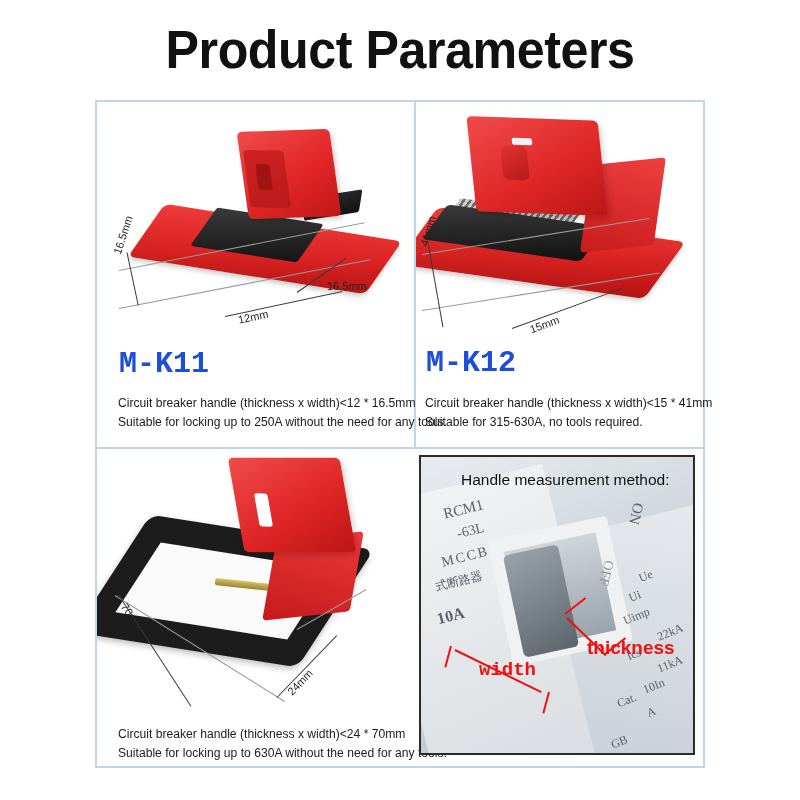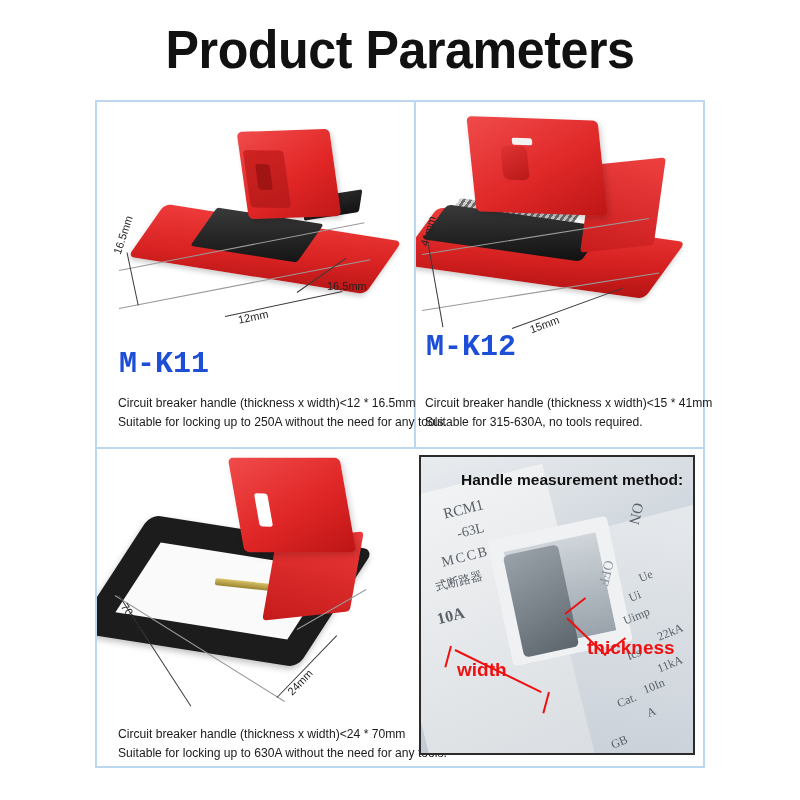--- a/index.html
+++ b/index.html
@@ -51,21 +51,21 @@
   
   .model{
     position:absolute;
     color:#1d4ed8;
     font-weight:bold;
     font-family:Liberation Mono, monospace;
     letter-spacing:0px;
     white-space:nowrap;
   }
   .model-k11{left:22px;top:245px;font-size:30px;}
-  .model-k12{left:10px;top:228px;font-size:30px;}
+  .model-k12{left:10px;top:244px;font-size:30px;}
   .model-k13{left:22px;top:6px;font-size:34px;}
 
   
   .desc{
     position:absolute;
     color:#1a1a1a;
     font-size:12.5px;
     line-height:18px;
     white-space:nowrap;
     font-family:"Liberation Sans", sans-serif;
@@ -239,21 +239,21 @@
     box-sizing:border-box;
   }
   .photo-toggle{
     position:absolute;left:92px;top:92px;width:56px;height:104px;
     background:linear-gradient(160deg,#9aa2a9 0%,#767e86 60%,#5d656c 100%);
     transform:rotate(-12deg);
     border-radius:5px;
   }
   .photo-heading{
     position:absolute;left:40px;top:14px;
-    font-size:15.5px;font-weight:bold;color:#111111;
+    font-size:15.5px;font-weight:normal;color:#111111;
     white-space:nowrap;
     font-family:"Liberation Sans", sans-serif;
   }
   .spec-text{
     position:absolute;
     color:#5a6169;
     font-size:12px;
     font-family:"Liberation Serif", serif;
     white-space:nowrap;
   }
@@ -389,20 +389,20 @@
       <div class="spec-text" style="left:190px;top:278px;transform:rotate(-22deg);">GB</div>
 
       <div class="redline" style="left:34px;top:192px;width:96px;transform:rotate(26deg);"></div>
       <div class="redline" style="left:30px;top:188px;width:22px;transform:rotate(105deg);"></div>
       <div class="redline" style="left:128px;top:234px;width:22px;transform:rotate(105deg);"></div>
 
       <div class="redline" style="left:146px;top:160px;width:54px;transform:rotate(44deg);"></div>
       <div class="redline" style="left:144px;top:156px;width:26px;transform:rotate(-38deg);"></div>
       <div class="redline" style="left:184px;top:196px;width:26px;transform:rotate(-38deg);"></div>
 
-      <div class="redlabel" style="left:36px;top:202px;">width</div>
+      <div class="redlabel" style="left:58px;top:202px;font-family:Liberation Mono, monospace;">width</div>
       <div class="redlabel" style="left:166px;top:180px;">thickness</div>
 
       <div class="photo-heading">Handle measurement method:</div>
     </div>
   </div>
 
 </div>
 
 </body></html>

